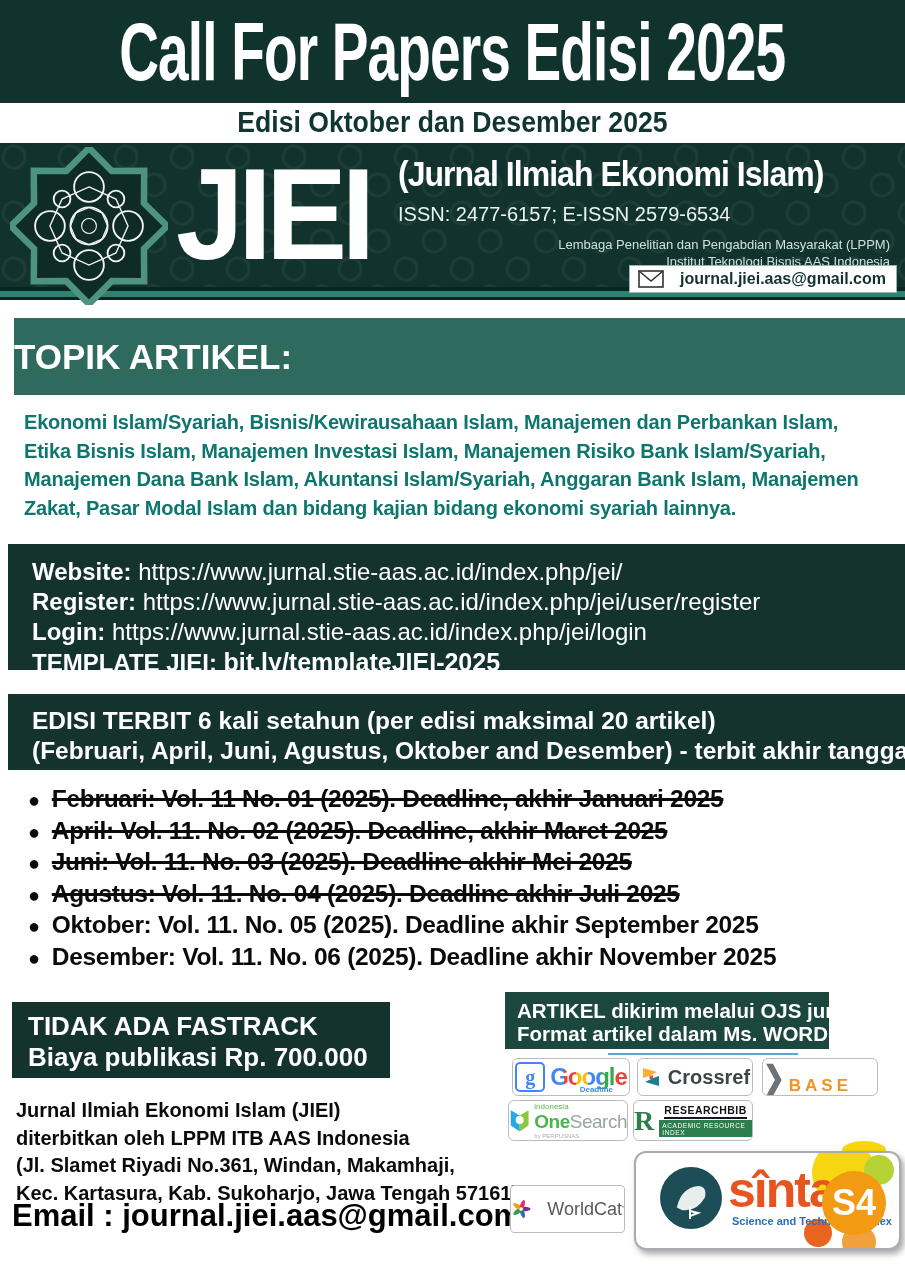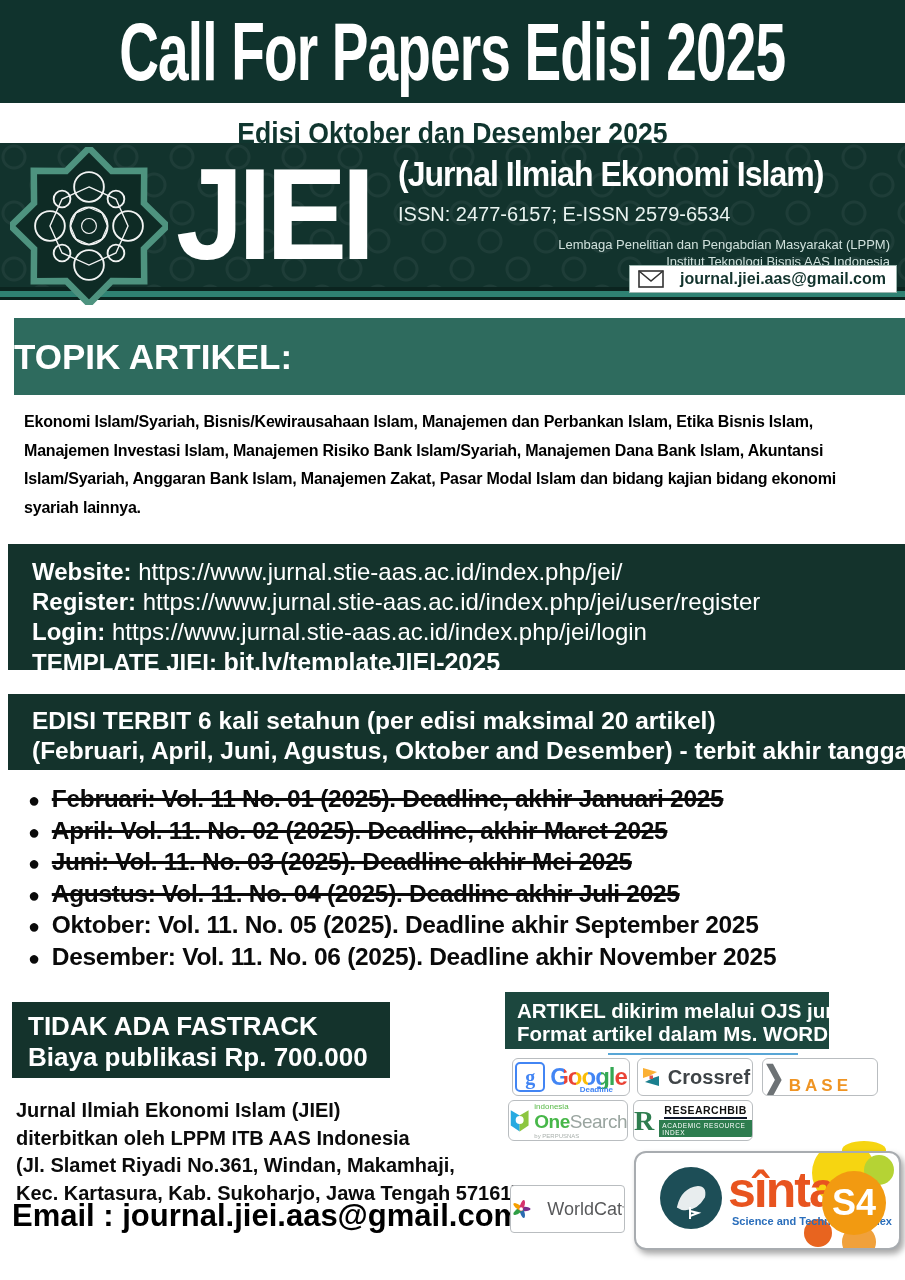--- a/index.html
+++ b/index.html
@@ -6,21 +6,21 @@
   .page{position:relative;width:905px;height:1280px;background:#ffffff;overflow:hidden;
         font-family:"Liberation Sans",sans-serif;}
 
   
   .top-band{position:absolute;left:0;top:0;width:905px;height:103px;background:#10332d;
             display:flex;align-items:center;justify-content:center;}
   .top-title{color:#ffffff;font-weight:bold;font-size:64px;letter-spacing:-1px;white-space:nowrap;
              transform:scale(0.86,1.28);transform-origin:center;}
 
   
-  .subtitle-band{position:absolute;left:0;top:114px;width:905px;height:40px;background:#ffffff;
+  .subtitle-band{position:absolute;left:0;top:103px;width:905px;height:40px;background:#ffffff;
                  display:flex;align-items:center;justify-content:center;border-radius:10px;}
   .subtitle{color:#10362f;font-weight:bold;font-size:28px;transform:scale(0.95,1.05);}
 
   
   .banner{position:absolute;left:0;top:143px;width:905px;height:157px;background:#12332d;
           background-image:
             radial-gradient(circle at 14px 14px, transparent 9px, rgba(255,255,255,0.05) 10px, rgba(255,255,255,0.05) 12px, transparent 13px),
             radial-gradient(circle at 42px 42px, transparent 9px, rgba(255,255,255,0.05) 10px, rgba(255,255,255,0.05) 12px, transparent 13px);
           background-size:56px 56px;}
   .banner::after{content:"";position:absolute;left:0;bottom:0;width:100%;height:13px;
@@ -34,22 +34,22 @@
   .issn{color:#e9f3f0;font-size:20px;margin-top:10px;}
   .publisher{margin-top:10px;text-align:right;color:#cfe0db;font-size:13px;line-height:17px;padding-right:8px;}
   .email-chip{position:absolute;right:8px;top:122px;background:#ffffff;border:1px solid #9bb5ae;
               display:flex;align-items:center;gap:16px;padding:4px 10px 4px 8px;z-index:4;}
   .email-chip span{color:#12332d;font-weight:bold;font-size:16px;}
 
   
   .topik-band{position:absolute;left:14px;top:318px;width:891px;height:77px;background:#2e6b5e;
               display:flex;align-items:center;}
   .topik-heading{color:#ffffff;font-weight:bold;font-size:35px;letter-spacing:0px;}
-  .topik-body{position:absolute;left:24px;top:408px;width:862px;color:#000000;font-weight:bold;
-              font-size:16px;line-height:28.5px;letter-spacing:-0.2px;}
+  .topik-body{position:absolute;left:24px;top:408px;width:862px;color:#0f766e;font-weight:bold;
+              font-size:20px;line-height:28.5px;letter-spacing:-0.2px;}
 
   
   .links-block{position:absolute;left:8px;top:544px;width:897px;height:126px;background:#14332c;
                padding-top:13px;box-sizing:border-box;}
   .link-line{color:#ffffff;font-size:24px;line-height:30px;padding-left:24px;white-space:nowrap;}
   .link-line b{font-weight:bold;}
   .link-line.all-bold span{font-weight:bold;font-size:25px;}
 
   
   .edisi-block{position:absolute;left:8px;top:694px;width:897px;height:76px;background:#14332c;

